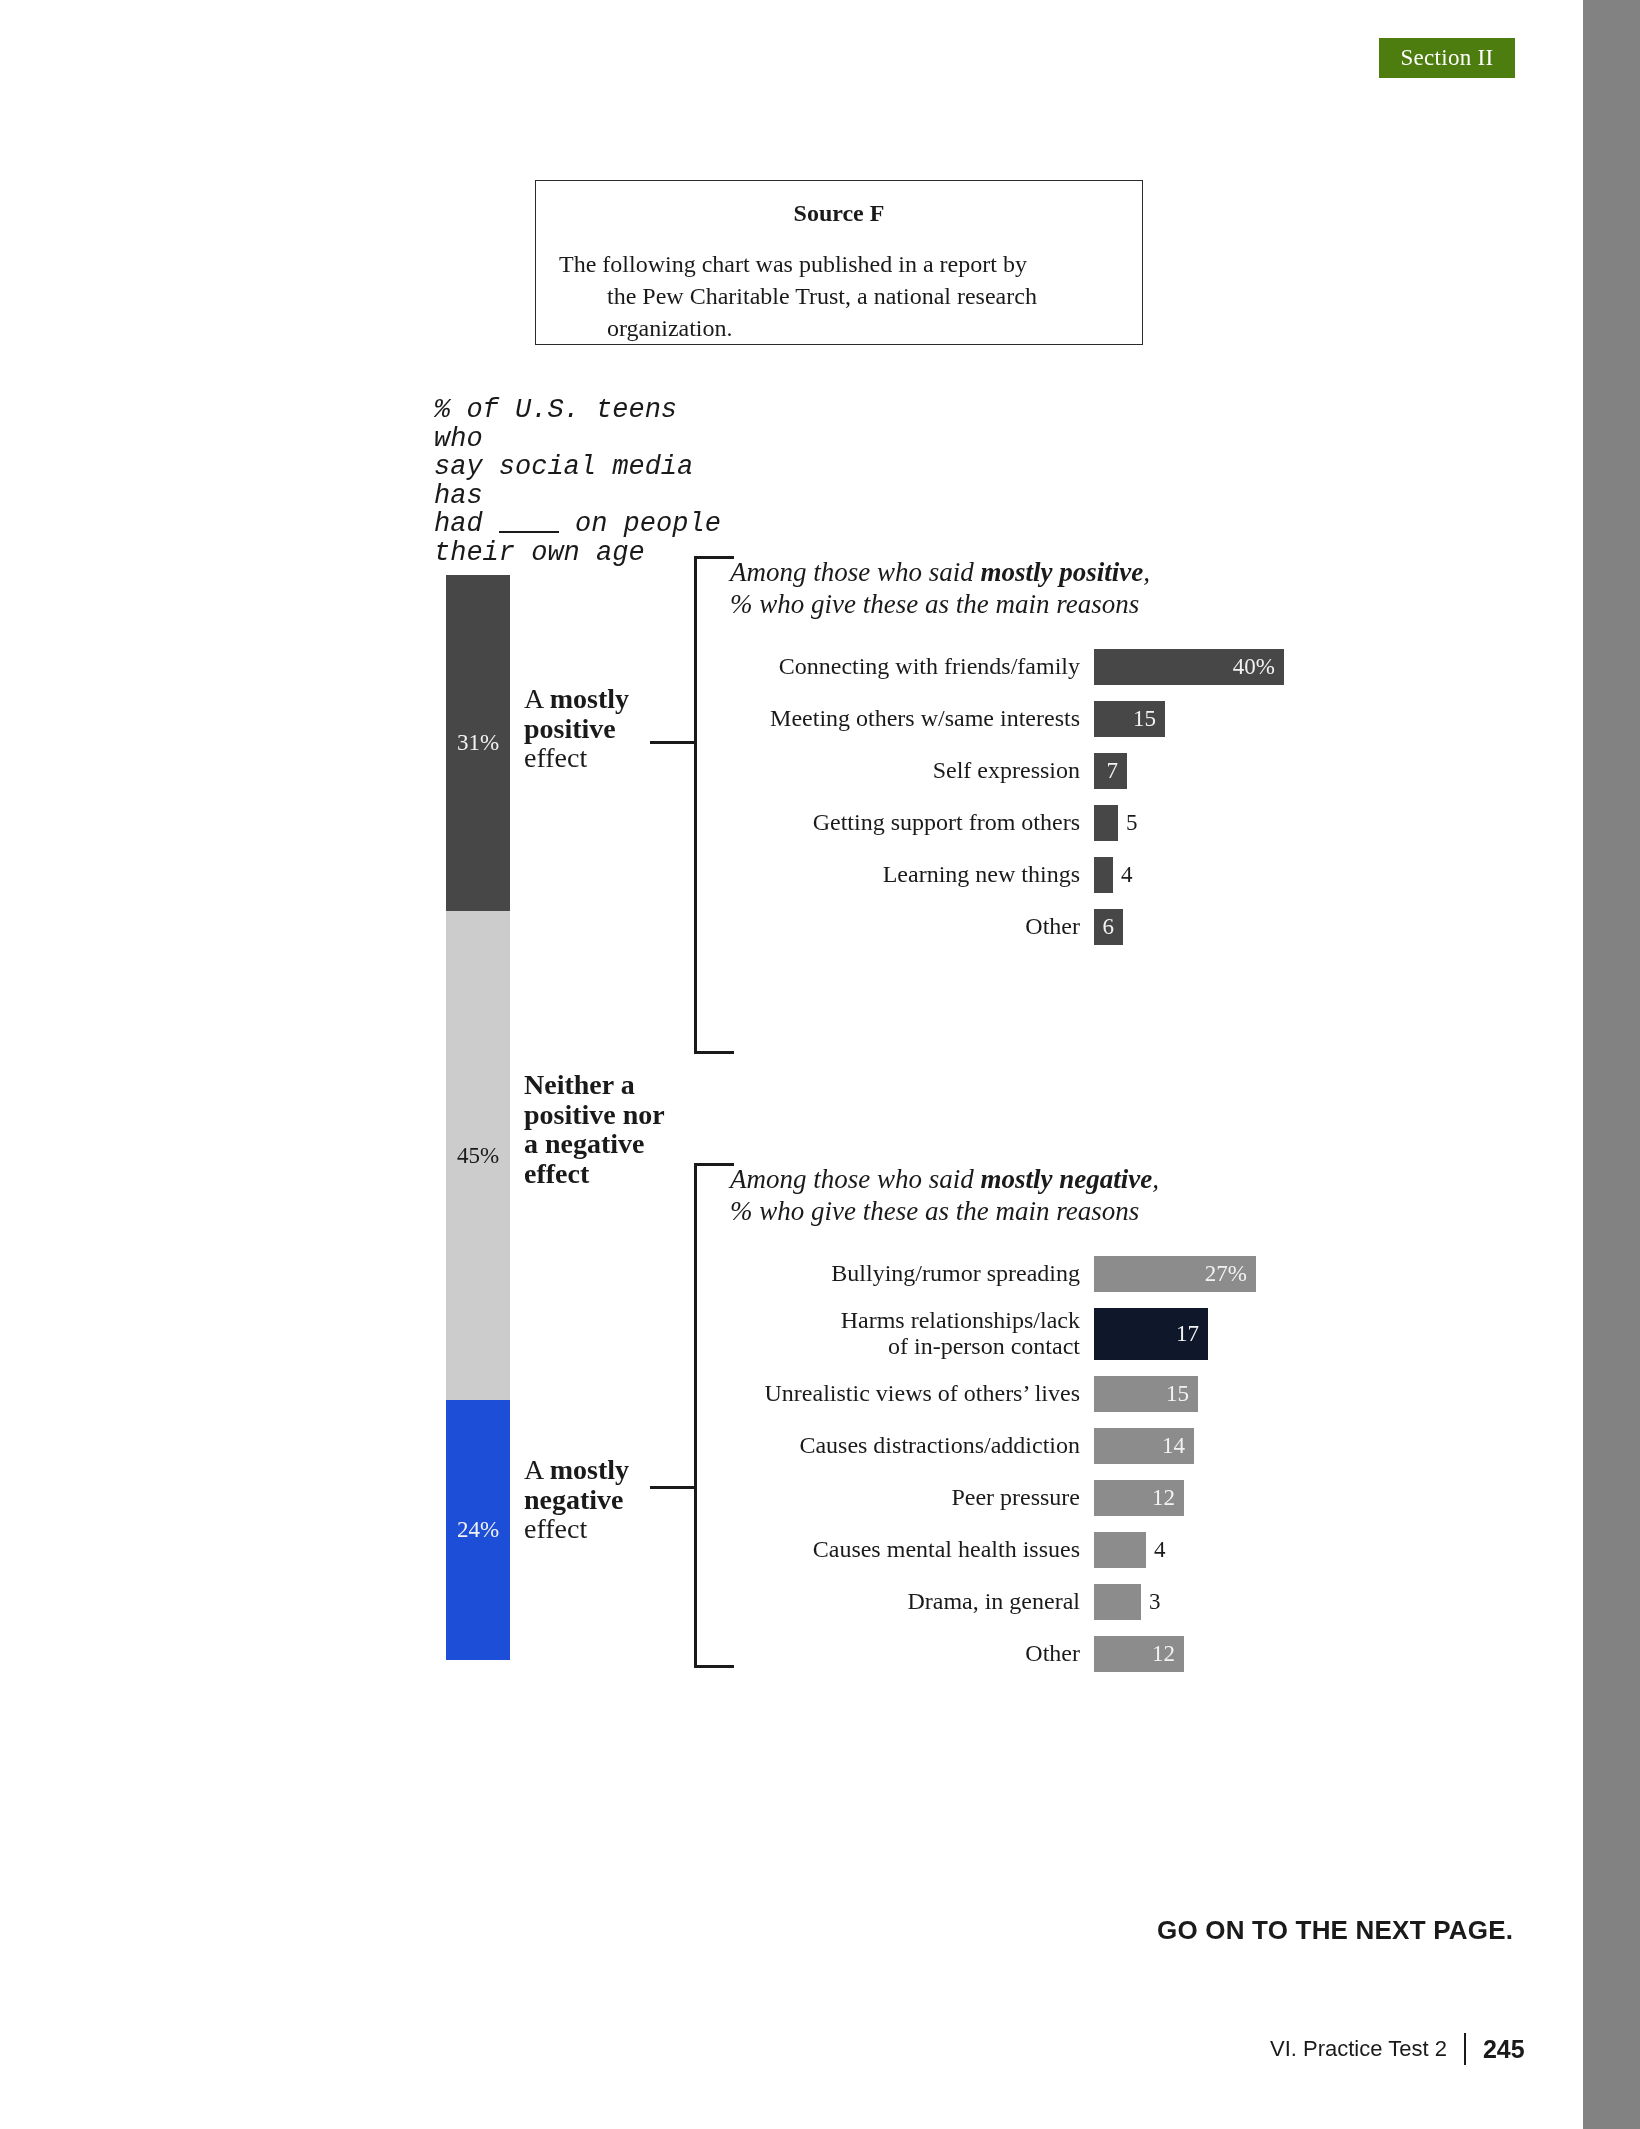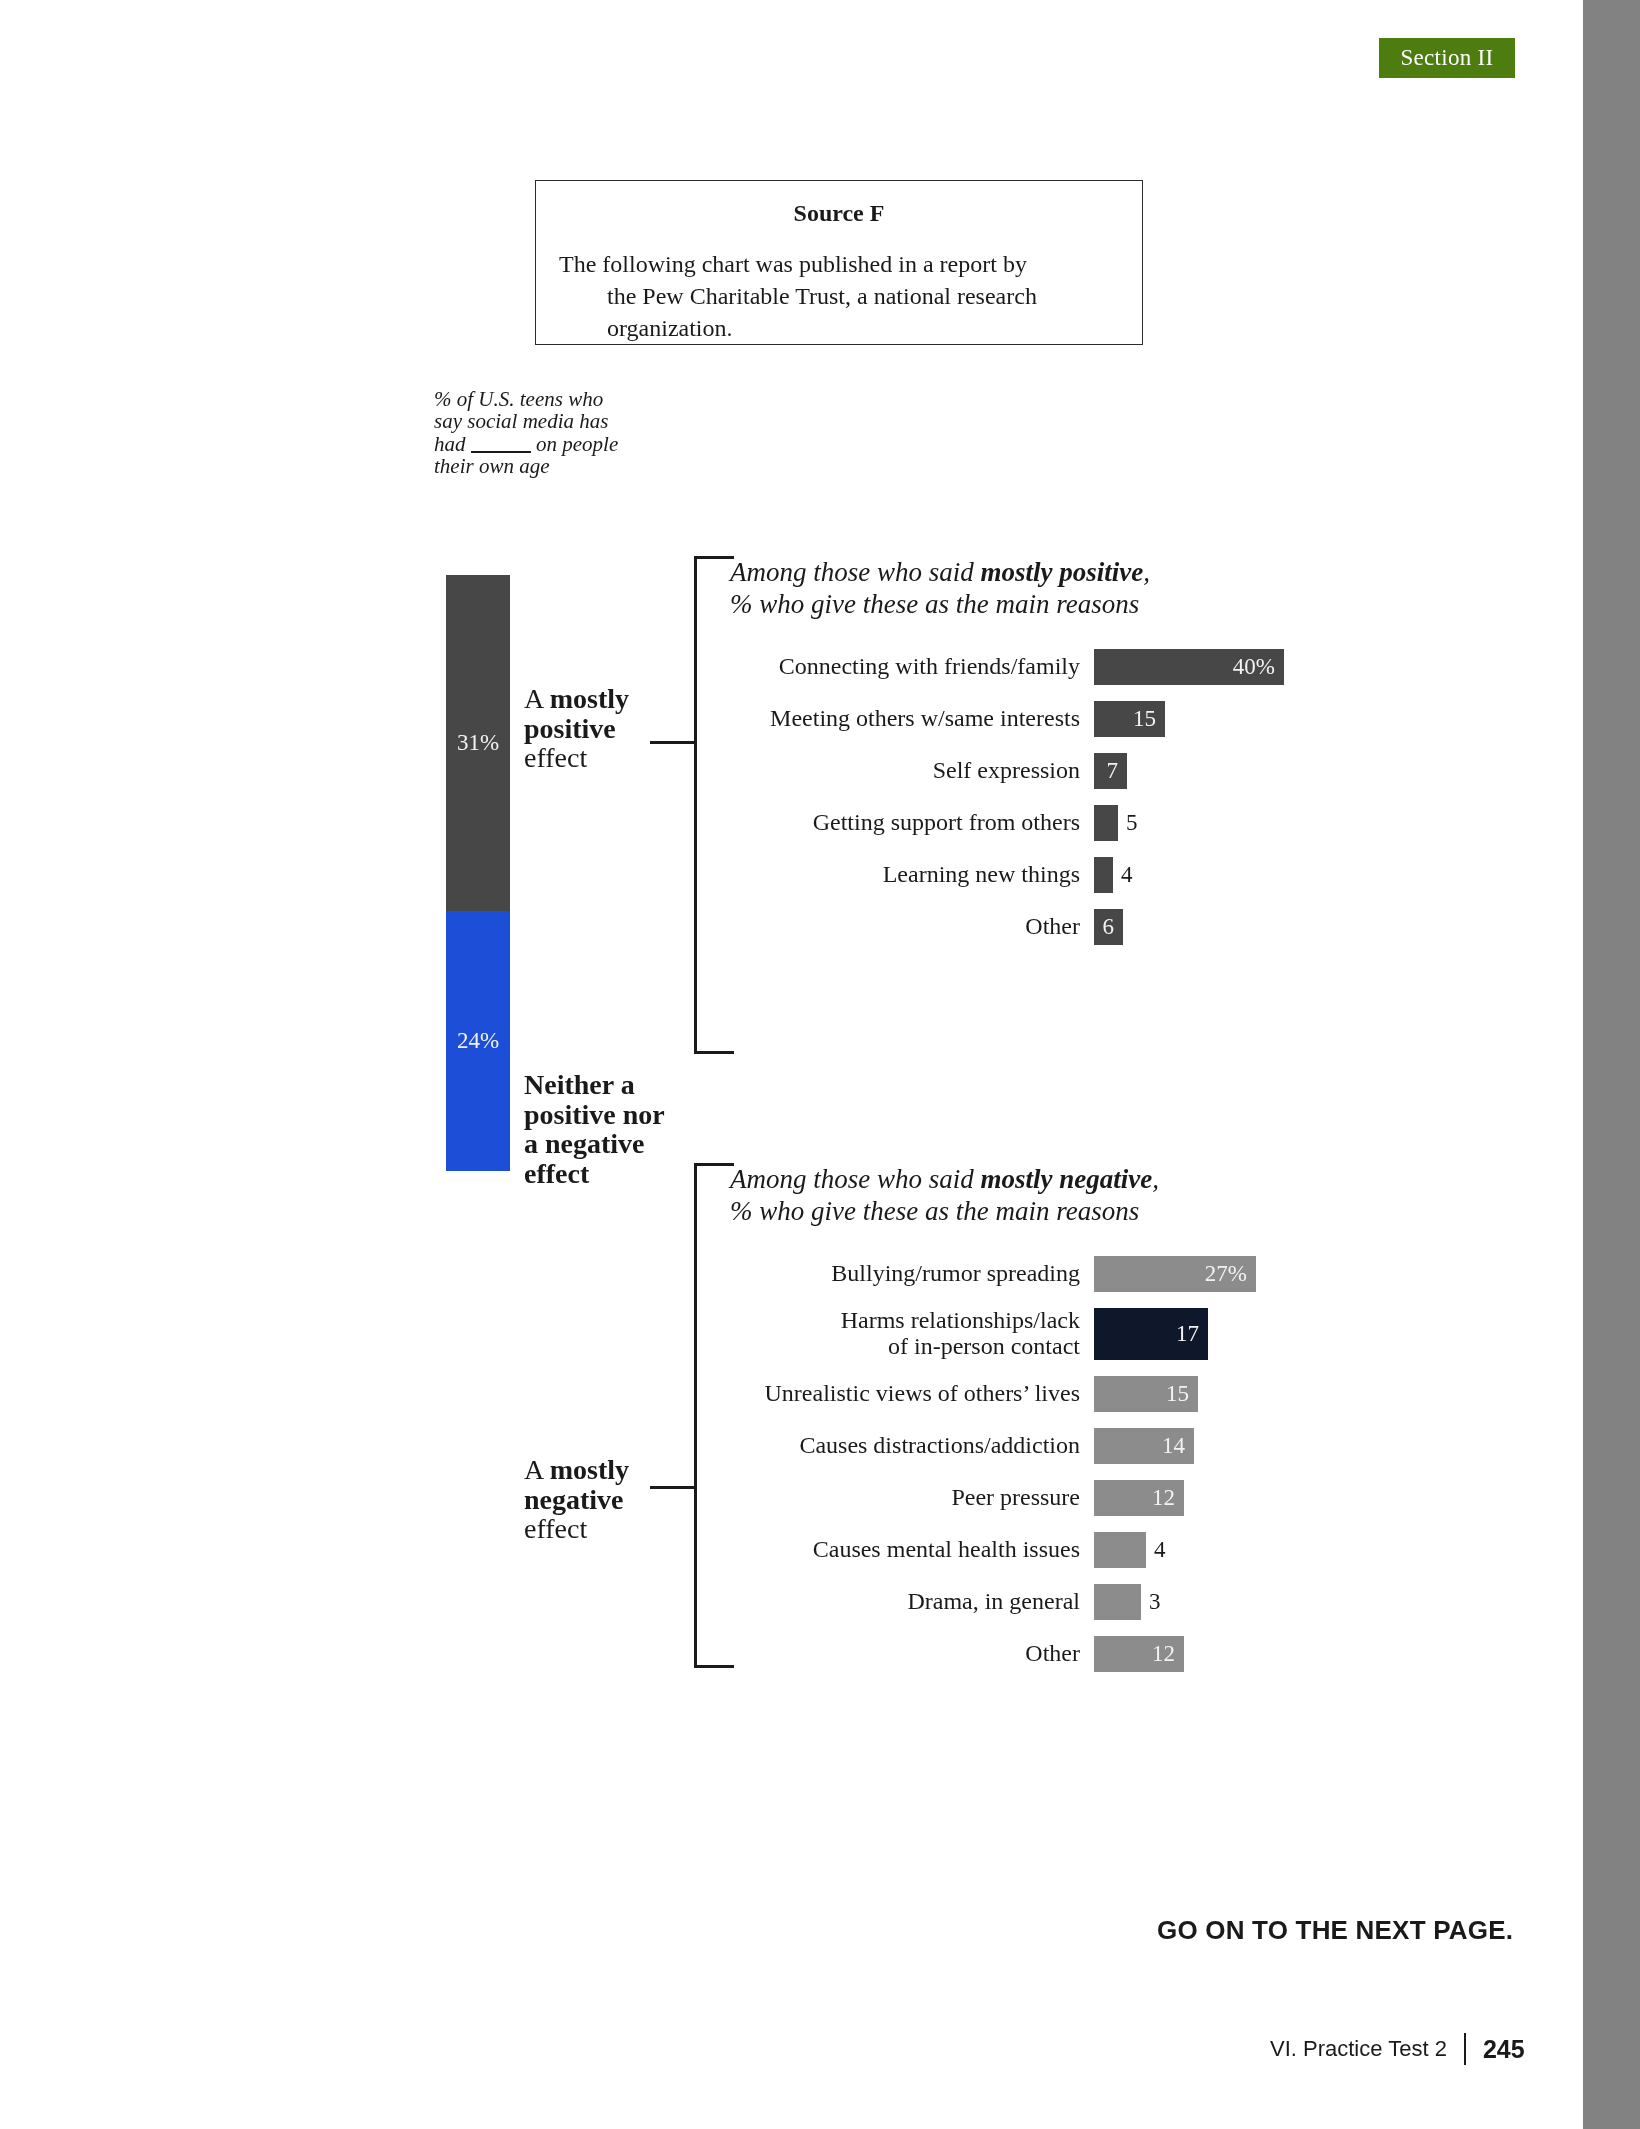--- a/index.html
+++ b/index.html
@@ -45,25 +45,26 @@
   }
   .source-body {
     font-size:24px;
     line-height:1.33;
     margin:22px 30px 0 23px;
     text-indent:0;
   }
   .source-body .ind { display:block; padding-left:48px; }
   
   .chart-title {
-    position:absolute; left:434px; top:388px;
+    position:absolute; left:434px; top:396px;
     width:290px;
     font-style:italic;
-    font-size:21px;
+    font-size:27px;
     line-height:1.06;
+    font-family:Liberation Mono, monospace;
   }
   .chart-title .blank {
     display:inline-block;
     border-bottom:2px solid #1a1a1a;
     width:60px;
     vertical-align:-2px;
   }
   
   .stack {
     position:absolute; left:446px; top:575px;
@@ -204,20 +205,23 @@
       <span class="blank"></span>
       <span>on people</span>
     </div>
     <div>their own age</div>
   </div>
 
   <div class="stack">
     <div class="seg seg-pos">
       <div class="seg-val">31%</div>
     </div>
+    <div class="seg seg-neu">
+      <div class="seg-val">45%</div>
+    </div>
     <div class="seg seg-neg">
       <div class="seg-val">24%</div>
     </div>
   </div>
 
   <div class="stack-label label-pos">
     <span>A </span><b>mostly</b><br>
     <b>positive</b><br>
     <span>effect</span>
   </div>

